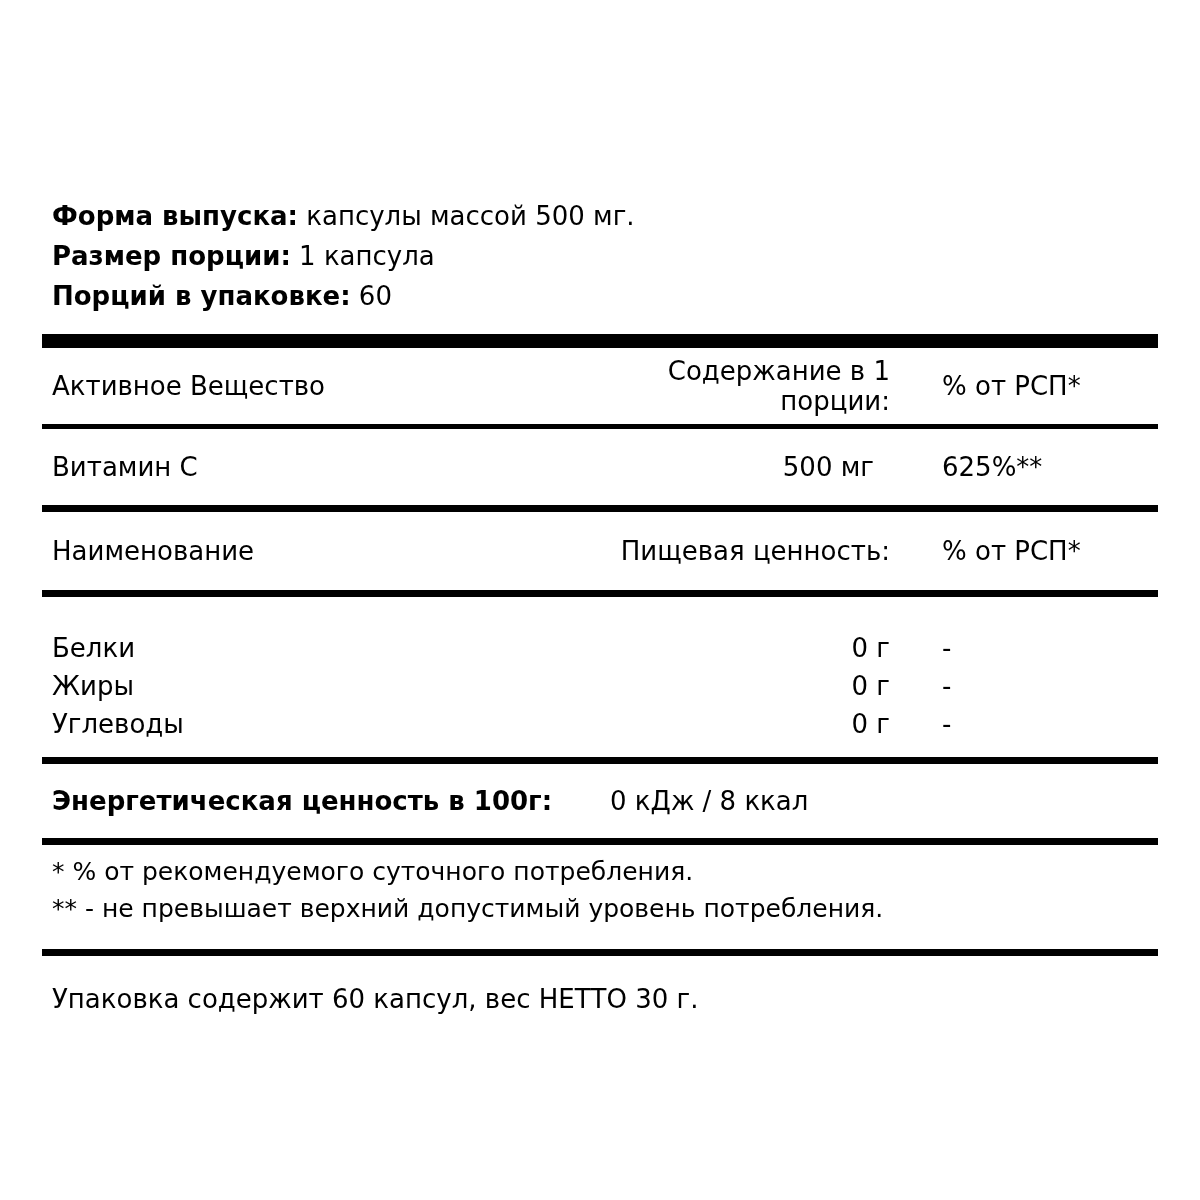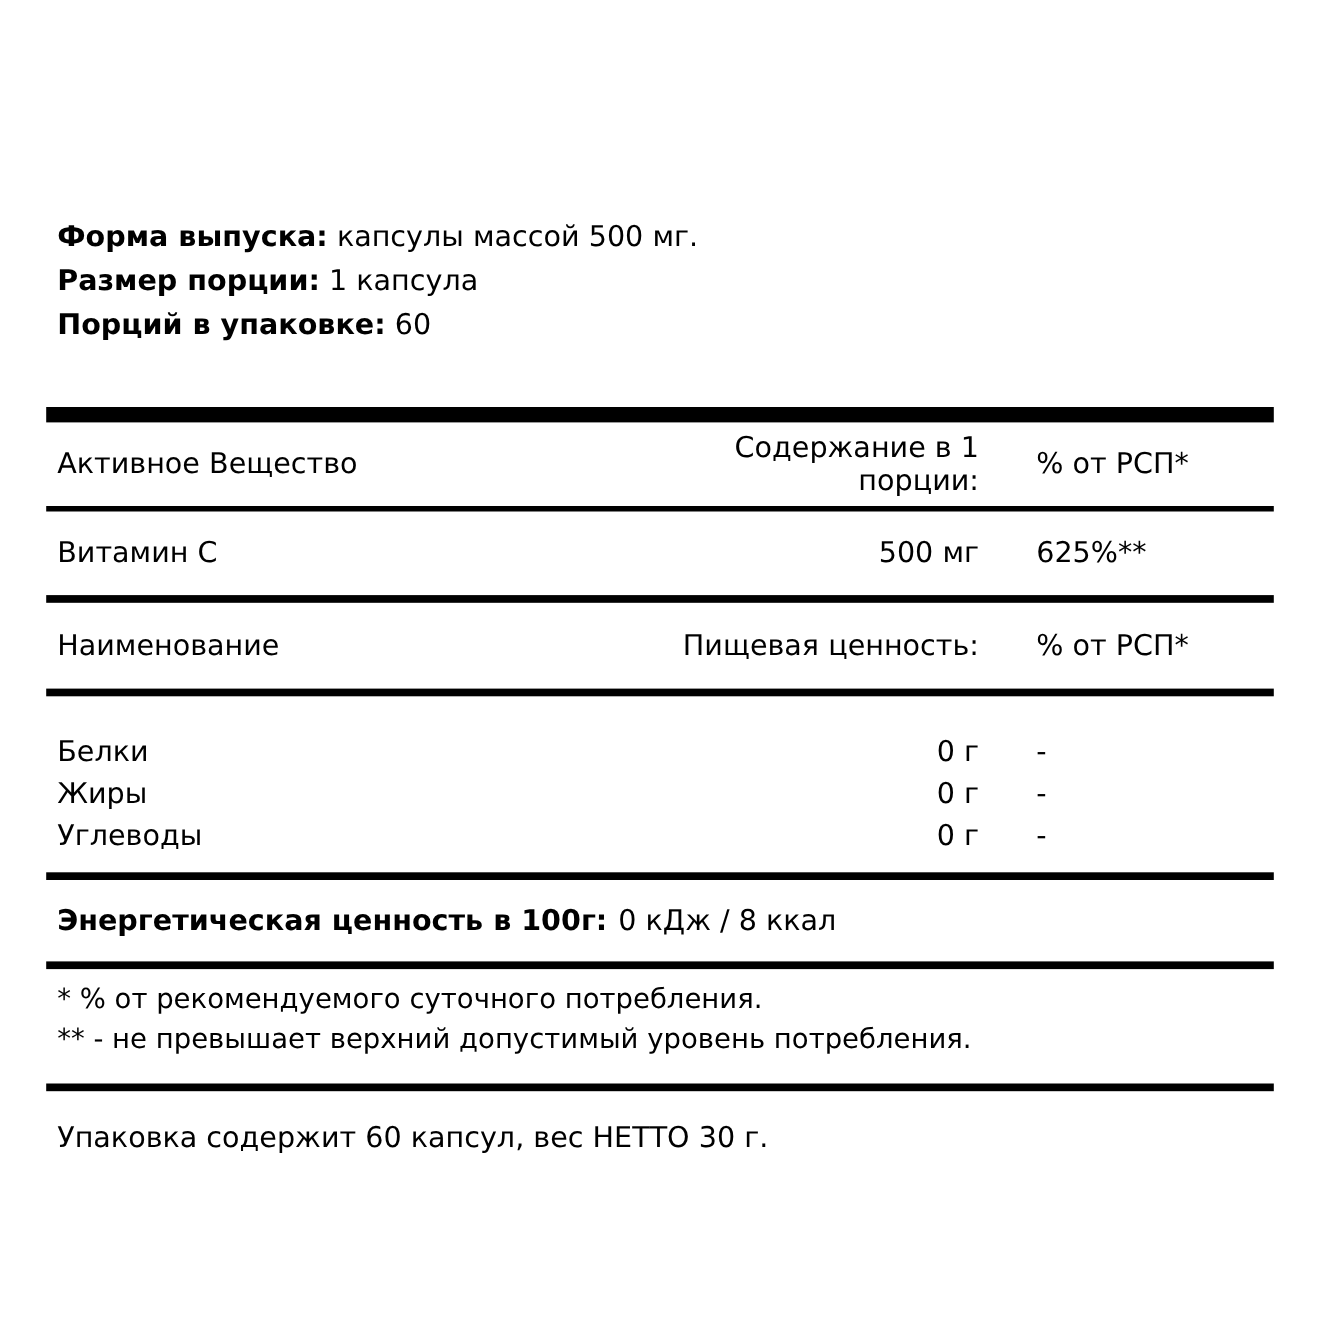--- a/index.html
+++ b/index.html
@@ -35,21 +35,21 @@
   }
   .info-line .lbl {
     font-weight: bold;
   }
   .info-line .val {
     font-weight: normal;
   }
 
   
   .table {
-    margin-top: 54px;
+    margin-top: 18px;
     width: 1116px;
   }
   .rule-thick {
     height: 14px;
     background: #000000;
     width: 100%;
   }
   .rule-med {
     height: 7px;
     background: #000000;
@@ -80,38 +80,40 @@
   .row .c-rsp {
     flex: 0 0 208px;
     padding-right: 8px;
   }
 
   .head-row {
     height: 76px;
   }
   .data-row {
     height: 76px;
+    gap: 16px;
   }
   .nutri-head-row {
     height: 78px;
   }
   .nutri-row {
     height: 38px;
   }
   .nutri-rows-wrap {
     padding-top: 32px;
     padding-bottom: 14px;
   }
 
   .energy-row {
     height: 74px;
     display: flex;
     align-items: center;
     font-size: 26px;
     padding-left: 10px;
+    gap: 48px;
   }
   .energy-row .lbl {
     font-weight: bold;
   }
   .energy-row .val {
     font-weight: normal;
     padding-left: 10px;
   }
 
   .notes {

